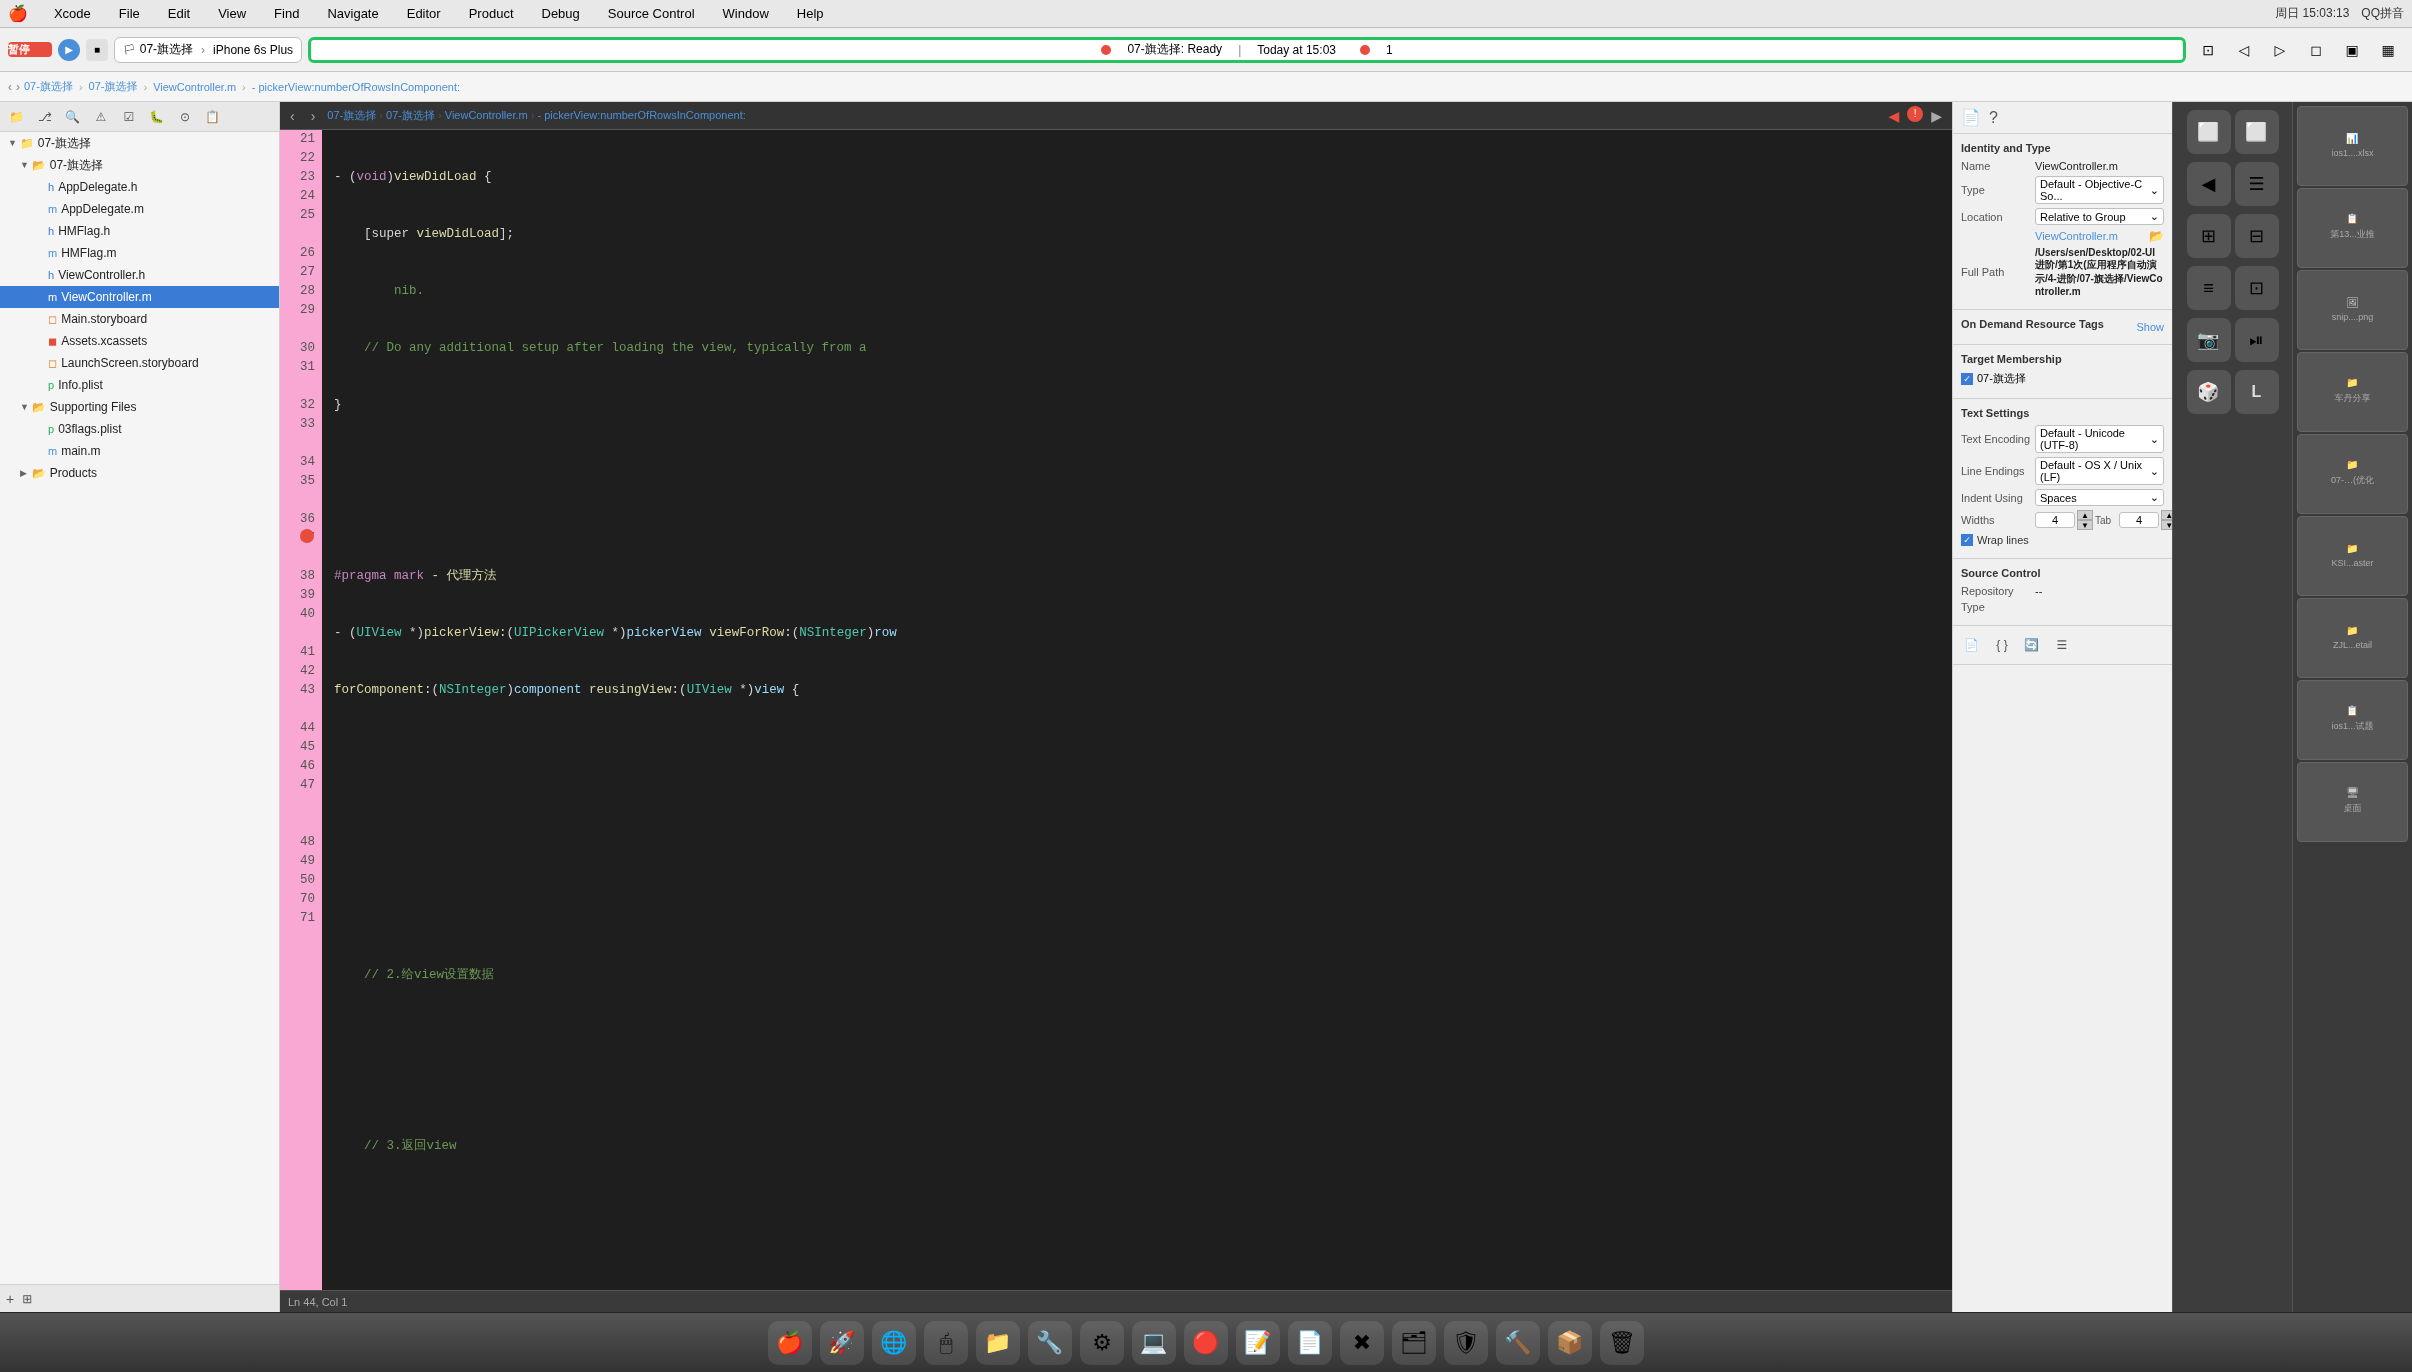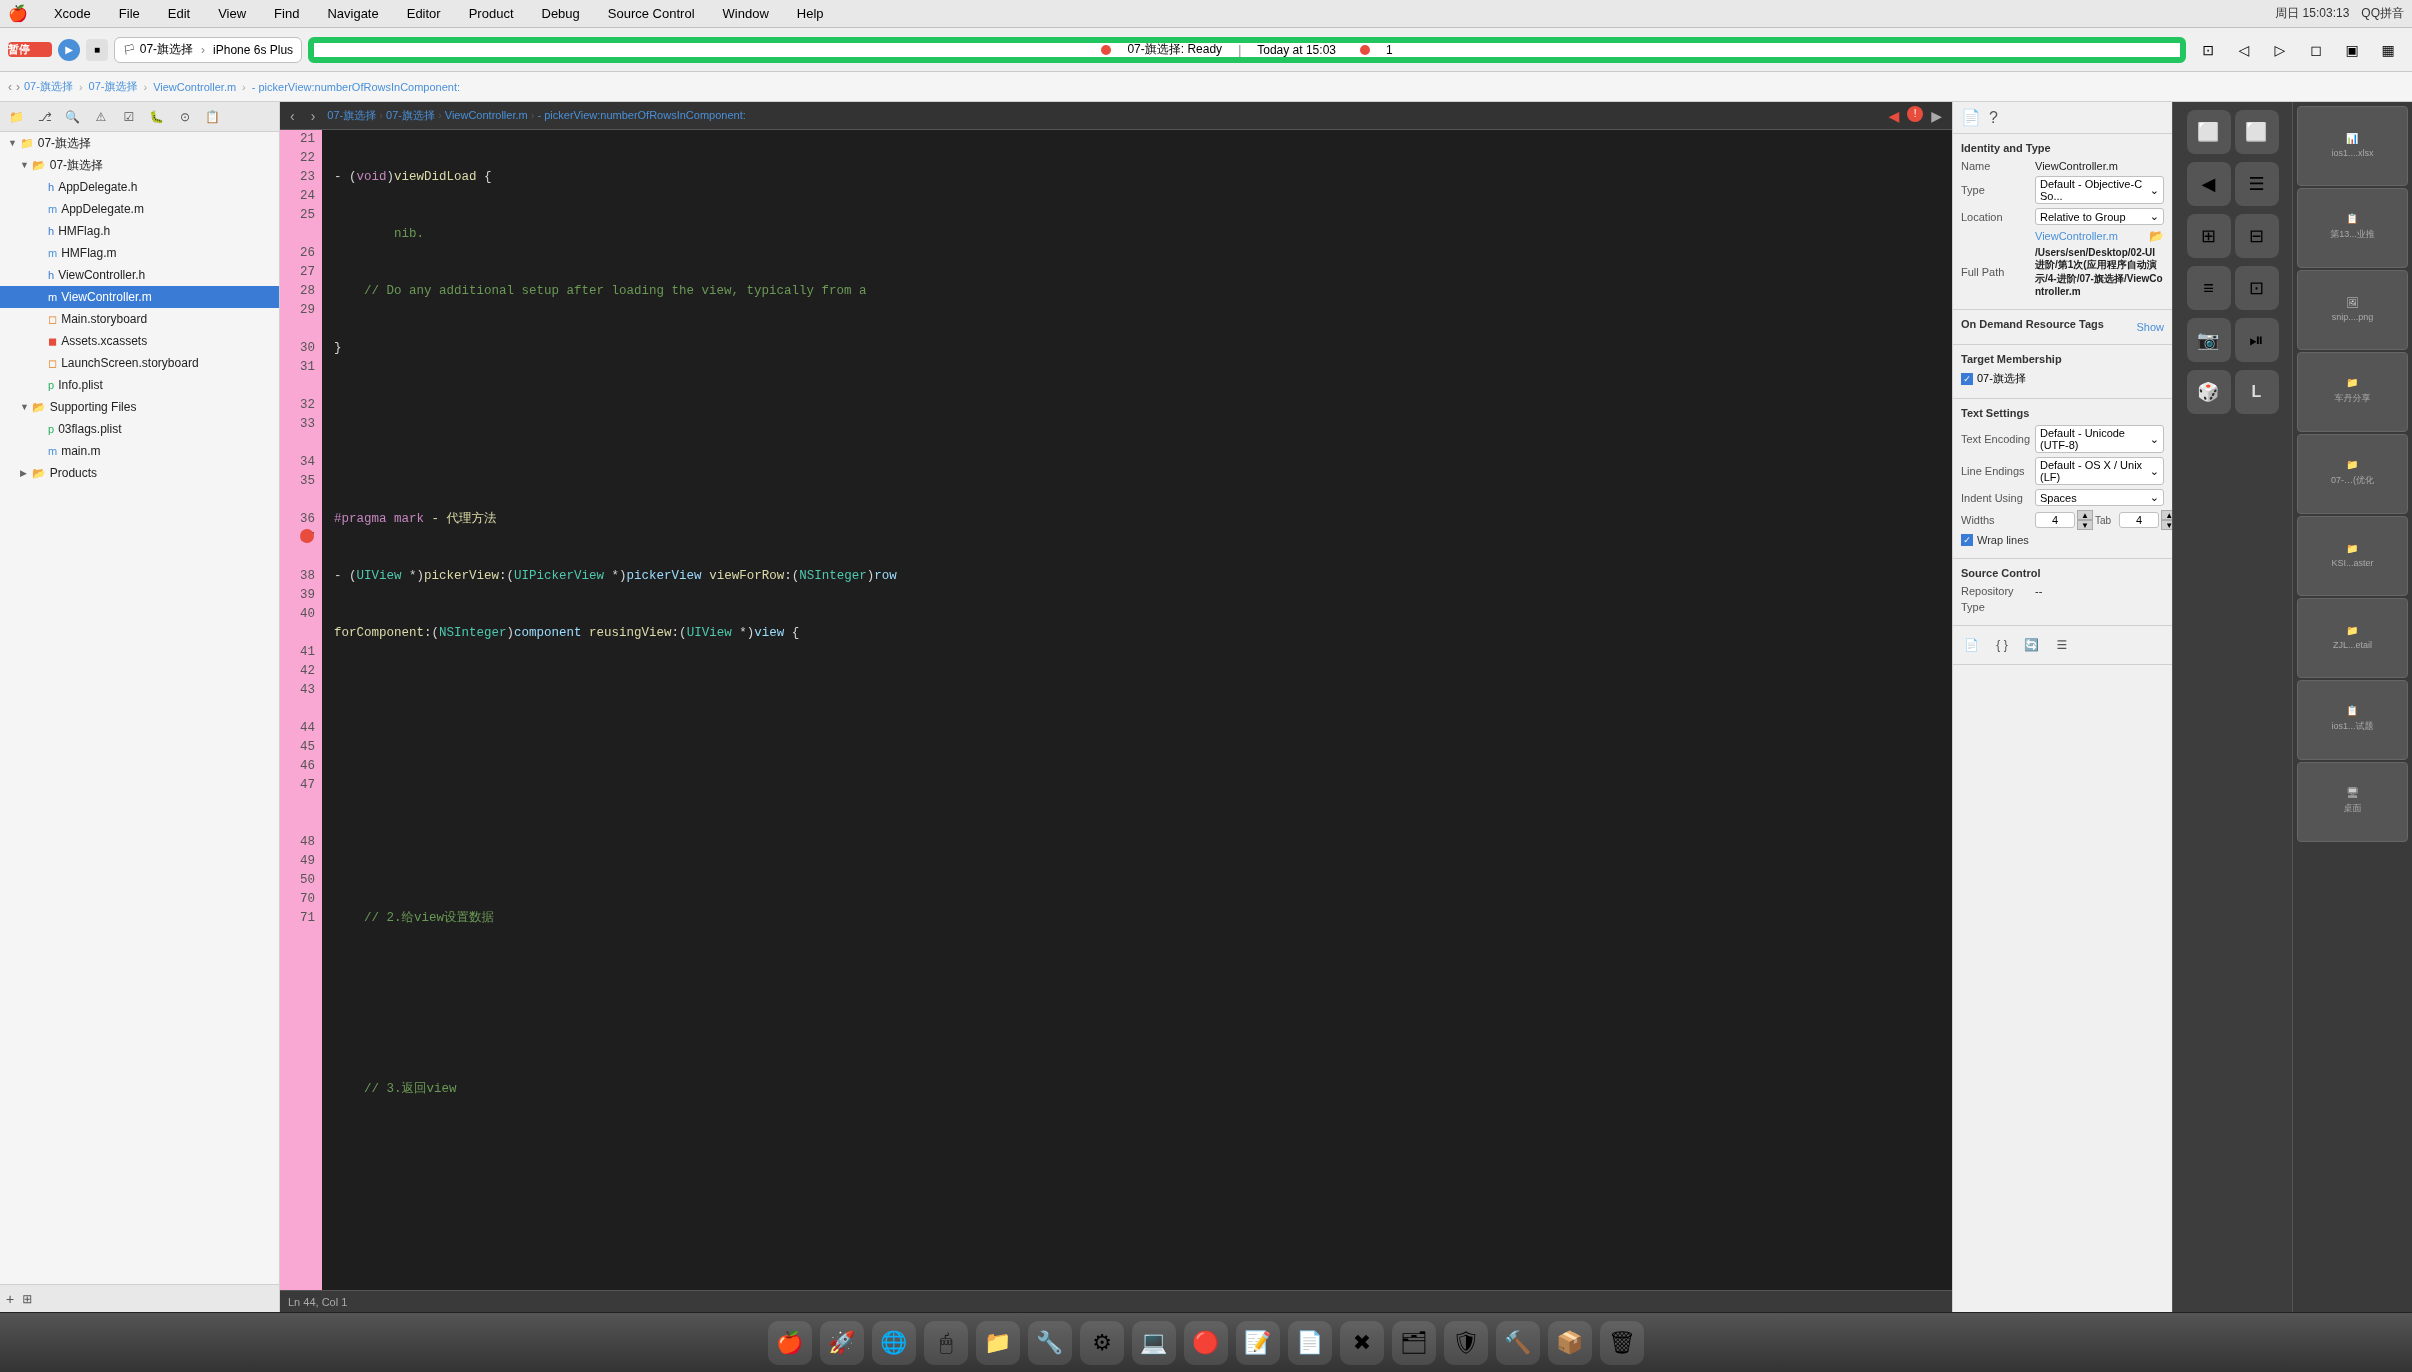--- a/index.html
+++ b/index.html
@@ -79,21 +79,21 @@
       padding: 2px 8px;
       font-size: 12px;
       height: 26px;
       display: flex;
       align-items: center;
       gap: 4px;
       min-width: 160px;
     }
     .build-status {
       background: #fff;
-      border: 6px solid #22c55e;
+      border: 3px solid #22c55e;
       border-radius: 6px;
       padding: 2px 12px;
       font-size: 12px;
       height: 26px;
       display: flex;
       align-items: center;
       gap: 16px;
       flex: 1;
       justify-content: center;
     }
@@ -705,20 +705,21 @@
           <span class="line-num">&nbsp;</span>
           <span class="line-num">&nbsp;</span>
           <span class="line-num">48</span>
           <span class="line-num">49</span>
           <span class="line-num">50</span>
           <span class="line-num">70</span>
           <span class="line-num">71</span>
         </div>
         <div id="code-content">
           <span class="code-line"><span class="op">- (</span><span class="kw">void</span><span class="op">)</span><span class="fn">viewDidLoad</span><span class="op"> {</span></span>
+          <span class="code-line"><span class="op">    [</span><span class="plain">super </span><span class="fn">viewDidLoad</span><span class="op">];</span></span>
           <span class="code-line"><span class="cmt">        nib.</span></span>
           <span class="code-line"><span class="cmt">    // Do any additional setup after loading the view, typically from a</span></span>
           <span class="code-line"><span class="op">}</span></span>
           <span class="code-line">&nbsp;</span>
           <span class="code-line">&nbsp;</span>
           <span class="code-line"><span class="pragma">#pragma mark</span><span class="pragma-text"> - 代理方法</span></span>
           <span class="code-line"><span class="op">- (</span><span class="cls">UIView</span><span class="op"> *)</span><span class="fn">pickerView</span><span class="op">:(</span><span class="cls">UIPickerView</span><span class="op"> *)</span><span class="param">pickerView</span><span class="op"> </span><span class="fn">viewForRow</span><span class="op">:(</span><span class="cls">NSInteger</span><span class="op">)</span><span class="param">row</span></span>
           <span class="code-line"><span class="fn">forComponent</span><span class="op">:(</span><span class="cls">NSInteger</span><span class="op">)</span><span class="param">component</span><span class="op"> </span><span class="fn">reusingView</span><span class="op">:(</span><span class="cls">UIView</span><span class="op"> *)</span><span class="param">view</span><span class="op"> {</span></span>
           <span class="code-line">&nbsp;</span>
           <span class="code-line">&nbsp;</span>

